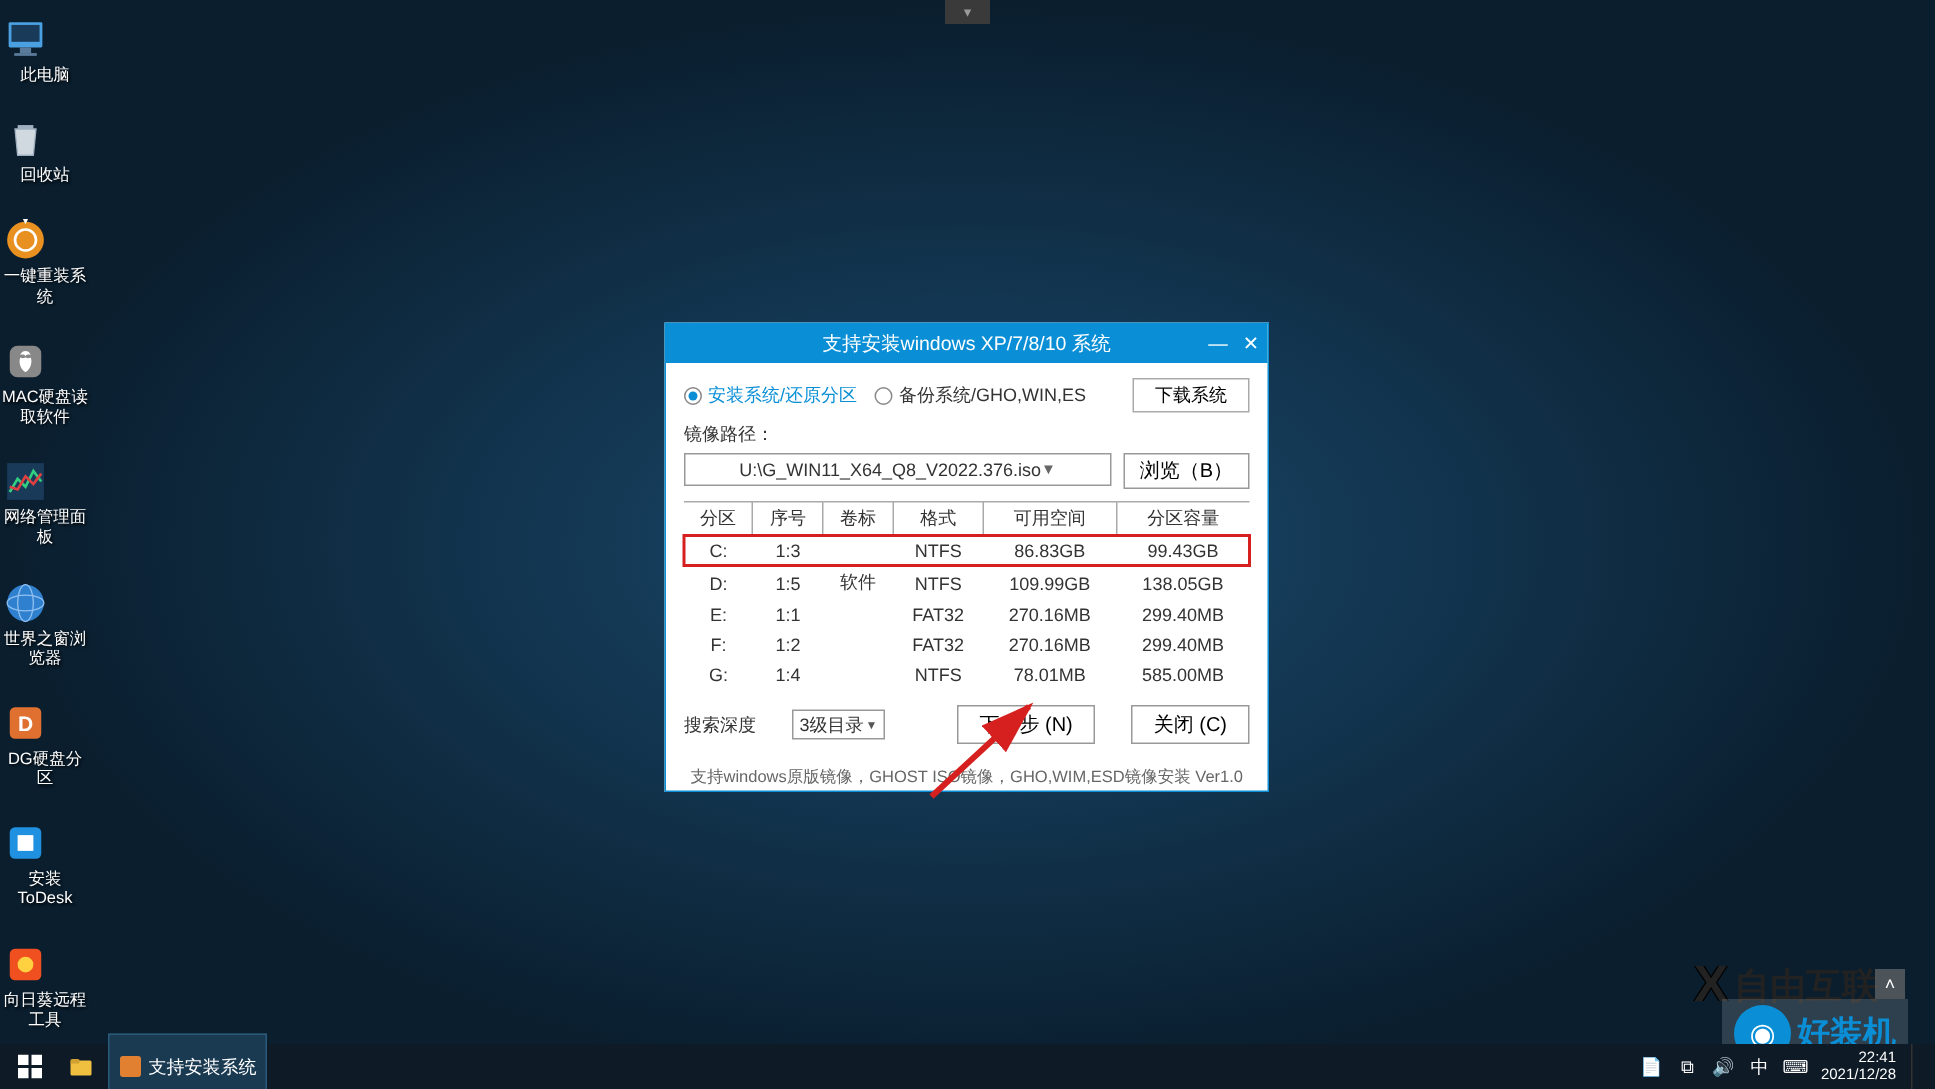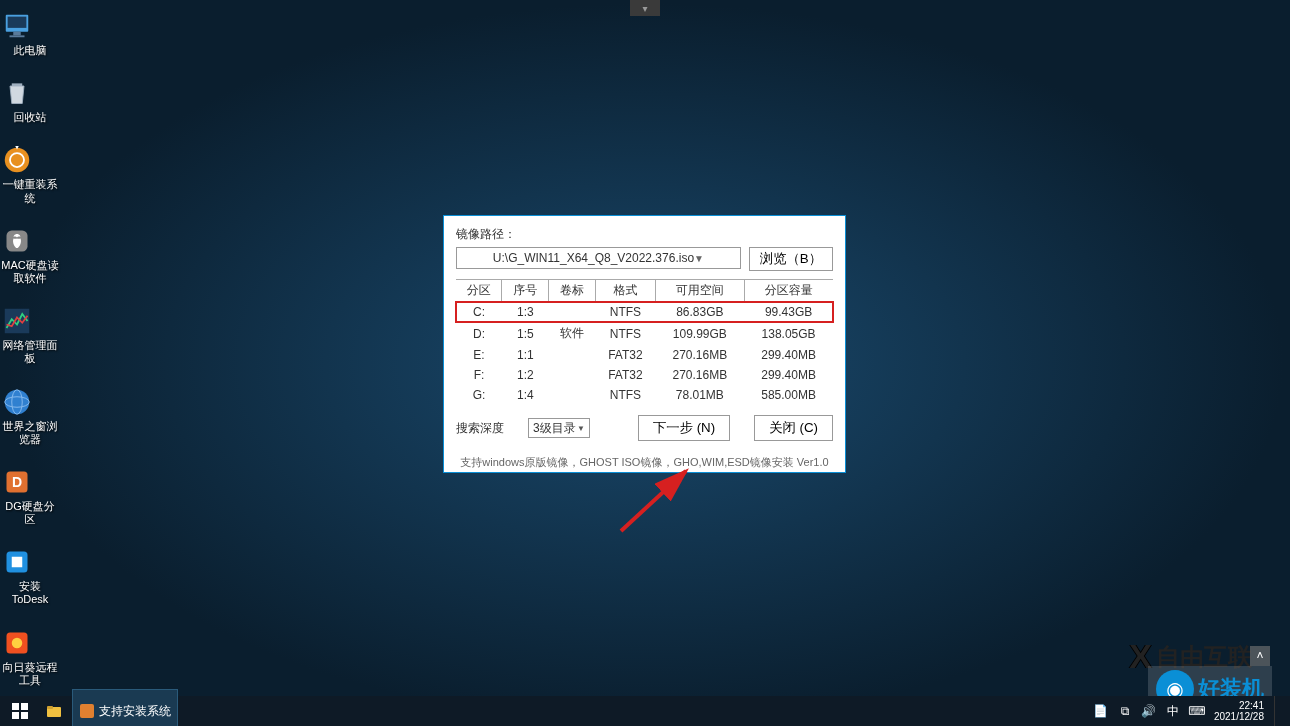--- a/index.html
+++ b/index.html
@@ -397,21 +397,39 @@
         <svg width="28" height="28" viewBox="0 0 32 32">
           <rect x="4" y="4" width="24" height="24" rx="4" fill="#f05020"></rect>
           <circle cx="16" cy="16" r="6" fill="#ffd040"></circle>
         </svg>
       </div>
       <div class="label">向日葵远程工具</div>
     </div>
   </div>
 
 <div class="dialog">
+  <div class="dialog-title">
+    <span>支持安装windows XP/7/8/10 系统</span>
+    <div class="dialog-controls">
+      <span>—</span>
+      <span>✕</span>
+    </div>
+  </div>
   <div class="dialog-body">
+    <div class="radio-row">
+      <div class="radio-group selected">
+        <span class="radio-dot"></span>
+        <span class="radio-label">安装系统/还原分区</span>
+      </div>
+      <div class="radio-group">
+        <span class="radio-dot"></span>
+        <span class="radio-label">备份系统/GHO,WIN,ES</span>
+      </div>
+      <button class="download-btn">下载系统</button>
+    </div>
     <div class="path-label">镜像路径：</div>
     <div class="path-row">
       <div class="path-select">
         <span>U:\G_WIN11_X64_Q8_V2022.376.iso</span>
         <span class="arrow">▼</span>
       </div>
       <button class="browse-btn">浏览（B）</button>
     </div>
 
     <table class="disk-table">

